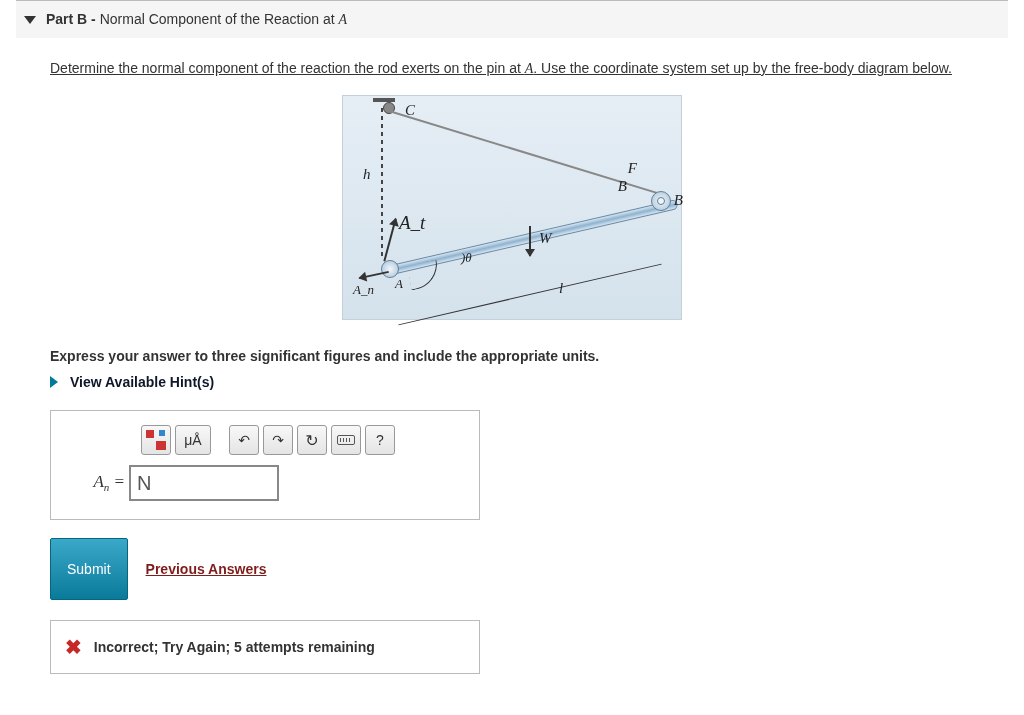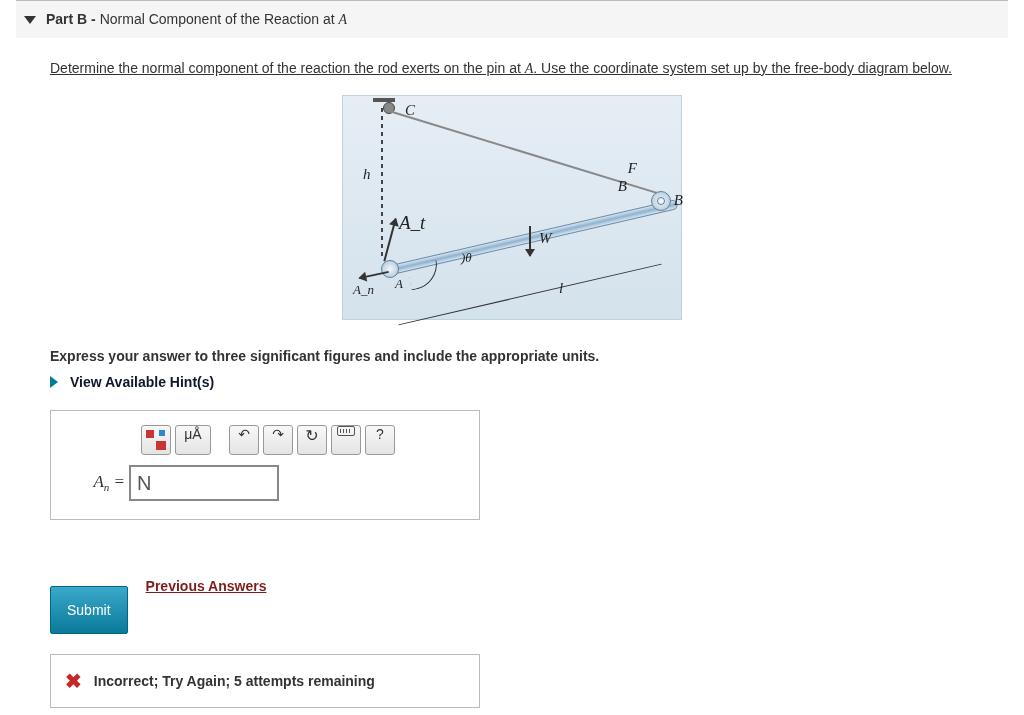--- a/index.html
+++ b/index.html
@@ -130,21 +130,21 @@
     border-bottom:6px solid transparent;
     border-left:8px solid #007a96;
   }
   .answer-box {
     border:1px solid #bbb; margin-left:34px;
     width:430px; padding: 14px 14px 18px 14px;
   }
   .toolbar { display:flex; gap:4px; align-items:center; margin-left:76px; margin-bottom:10px; }
   .tool-btn {
     width:30px; height:30px; border:1px solid #999; background:linear-gradient(#f8f8f8,#e4e4e4);
-    border-radius:3px; display:flex; justify-content:center;
+    border-radius:3px; display:flex; align-items:center; justify-content:center;
     font-size:14px; color:#333; cursor:pointer;
   }
   .tool-btn.templates {
     position:relative;
   }
   .tool-btn.templates .tp1 { position:absolute; width:8px; height:8px; background:#c33; top:4px; left:4px; }
   .tool-btn.templates .tp2 { position:absolute; width:6px; height:6px; background:#38c; top:4px; right:5px; }
   .tool-btn.templates .tp3 { position:absolute; width:10px; height:9px; background:#c33; bottom:4px; right:4px; }
   .tool-btn.units { width:36px; }
   .tool-btn.ring { font-size:16px; }
@@ -156,22 +156,22 @@
   .answer-label sub { font-size:11px; font-style:italic; }
   .ans-input {
     border:2px solid #888; height:36px; font-size:20px; padding:2px 6px;
     font-family: Arial, sans-serif;
   }
   .ans-val { width:150px; }
   .ans-unit { width:150px; color:#555;}
   .submit-row { display:flex; align-items:center; gap:18px; margin:18px 0 0 34px; }
   .submit-btn {
     background: linear-gradient(#3aa8c9,#0a7a9b);
-    color:#fff; border:1px solid #06667f; padding:15px 16px;
-    border-radius:2px; font-size:14px; cursor:pointer;margin-top:48px;
+    color:#fff; border:1px solid #06667f; padding:22px 16px;
+    border-radius:2px; font-size:14px; cursor:pointer;
   }
   .prev-link { color:#7f1d1d; font-weight:bold; text-decoration:underline; cursor:pointer; font-size:14px;}
   .feedback {
     border:1px solid #bbb; margin:20px 0 0 34px; width:430px;
     padding: 14px 14px; display:flex; align-items:center; gap:12px;
   }
   .x-icon { color:#c62828; font-size:20px; font-weight:bold; }
   .feedback-text { font-weight:bold; }
 </style>
 </head>

